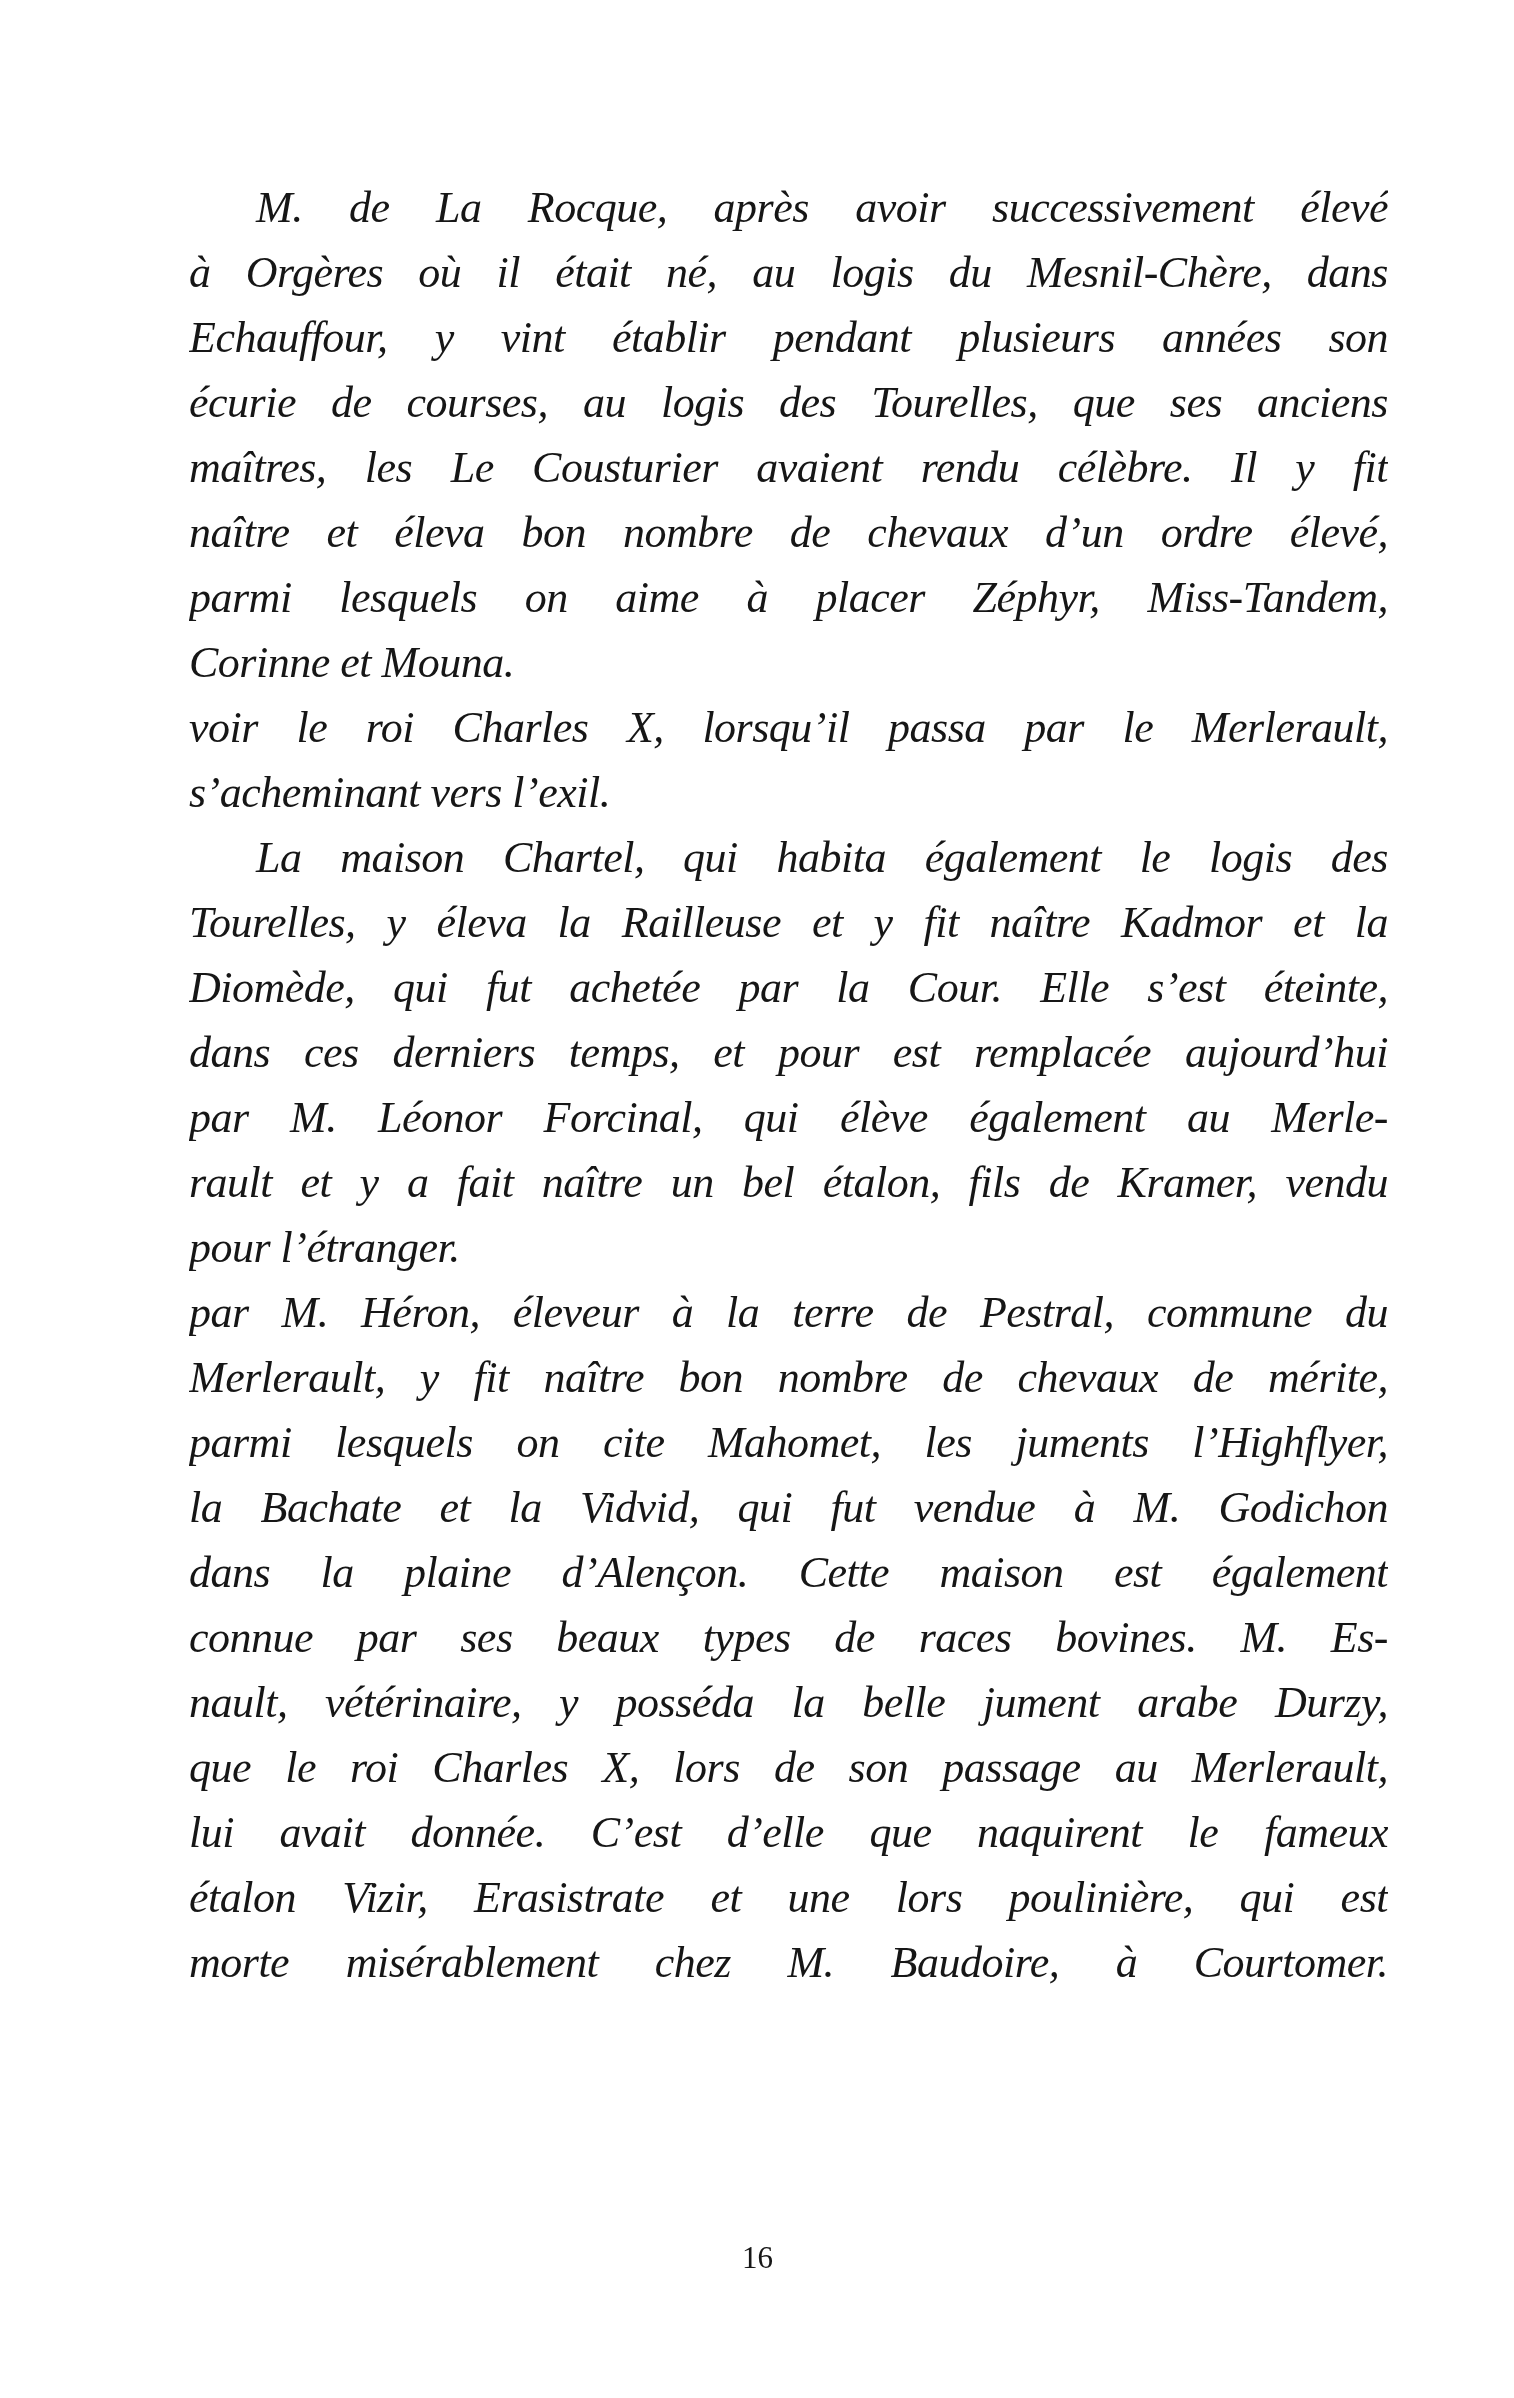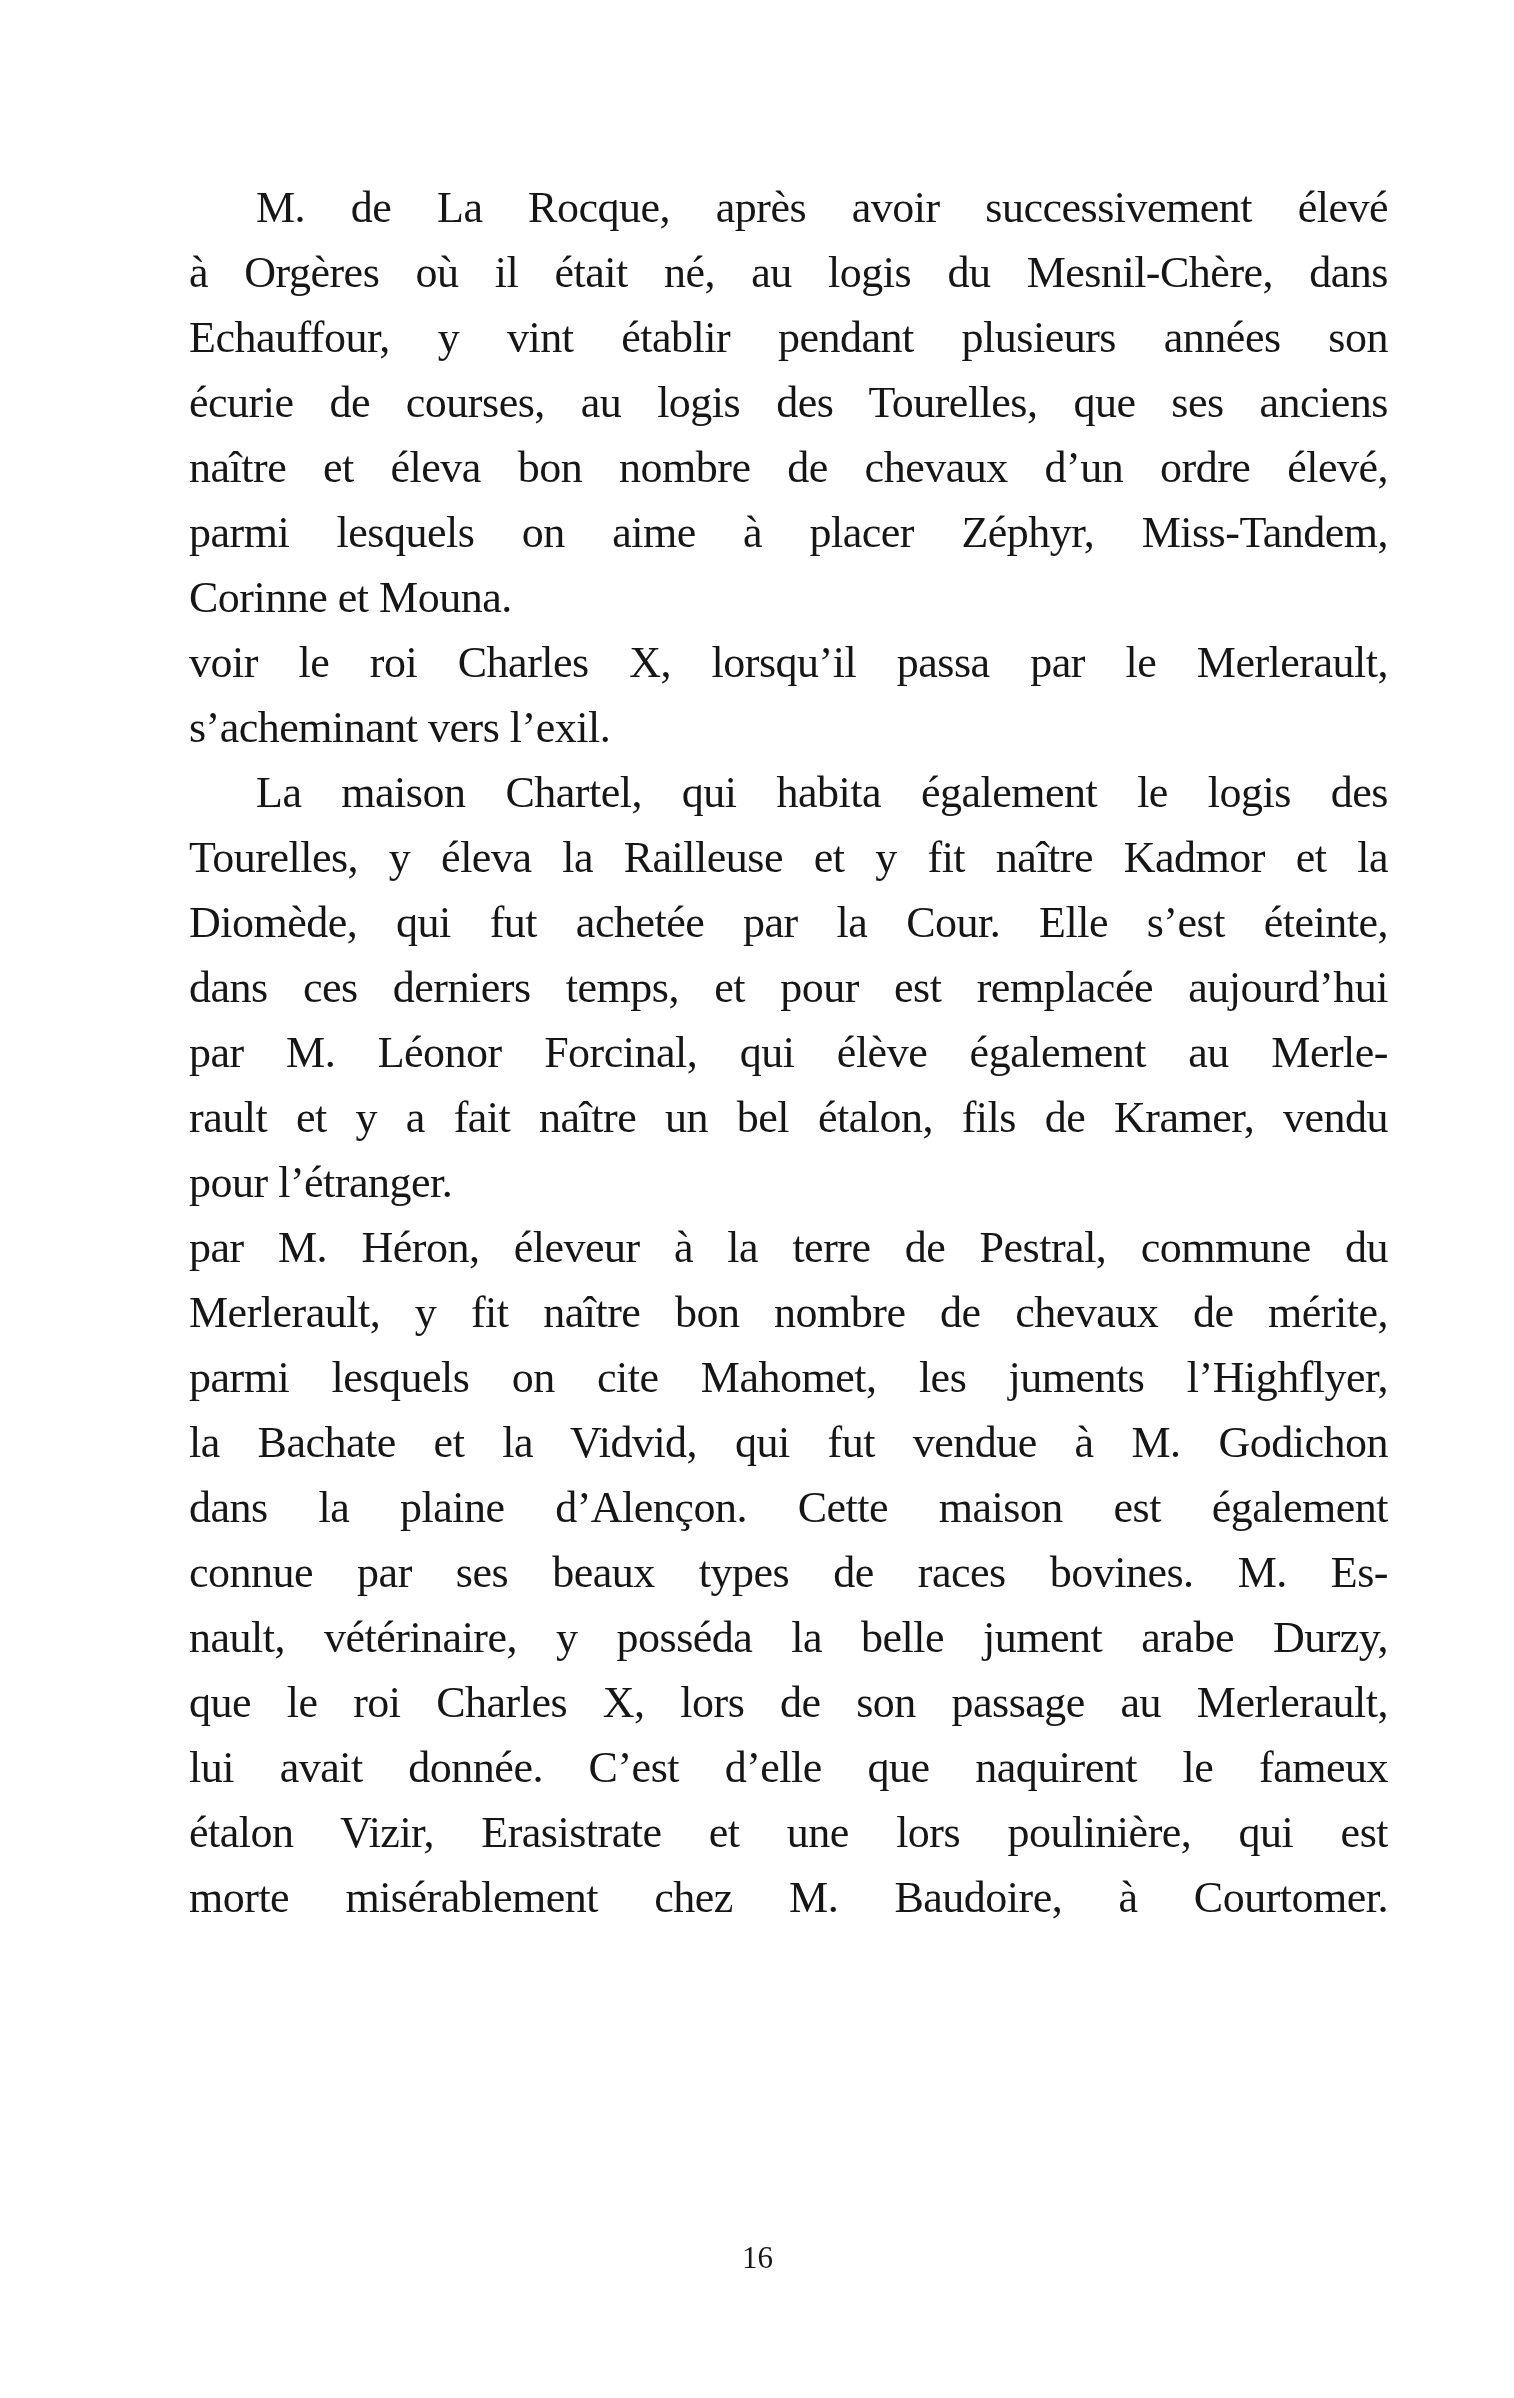--- a/index.html
+++ b/index.html
@@ -28,20 +28,21 @@
   }
   .line {
     height: 65px;
     line-height: 65px;
     font-size: 44px;
     letter-spacing: -0.5px;
     text-align: justify;
     text-align-last: justify;
     overflow: hidden;
     white-space: normal;
+    font-style: italic;
   }
   .line.first {
     text-indent: 67px;
   }
   .line.short-last {
     text-align-last: left;
   }
   .page-number {
     position: absolute;
     top: 2232px;
@@ -55,20 +56,21 @@
 </style>
 </head>
 <body>
 
 <div class="page">
   <div class="text-block">
       <div class="line first">M. de La Rocque, après avoir successivement élevé</div>
       <div class="line">à Orgères où il était né, au logis du Mesnil-Chère, dans</div>
       <div class="line">Echauffour, y vint établir pendant plusieurs années son</div>
       <div class="line">écurie de courses, au logis des Tourelles, que ses anciens</div>
+      <div class="line">maîtres, les Le Cousturier avaient rendu célèbre. Il y fit</div>
       <div class="line">naître et éleva bon nombre de chevaux d’un ordre élevé,</div>
       <div class="line">parmi lesquels on aime à placer Zéphyr, Miss-Tandem,</div>
       <div class="line short-last">Corinne et Mouna.</div>
       <div class="line">voir le roi Charles X, lorsqu’il passa par le Merlerault,</div>
       <div class="line short-last">s’acheminant vers l’exil.</div>
       <div class="line first">La maison Chartel, qui habita également le logis des</div>
       <div class="line">Tourelles, y éleva la Railleuse et y fit naître Kadmor et la</div>
       <div class="line">Diomède, qui fut achetée par la Cour. Elle s’est éteinte,</div>
       <div class="line">dans ces derniers temps, et pour est remplacée aujourd’hui</div>
       <div class="line">par M. Léonor Forcinal, qui élève également au Merle-</div>

